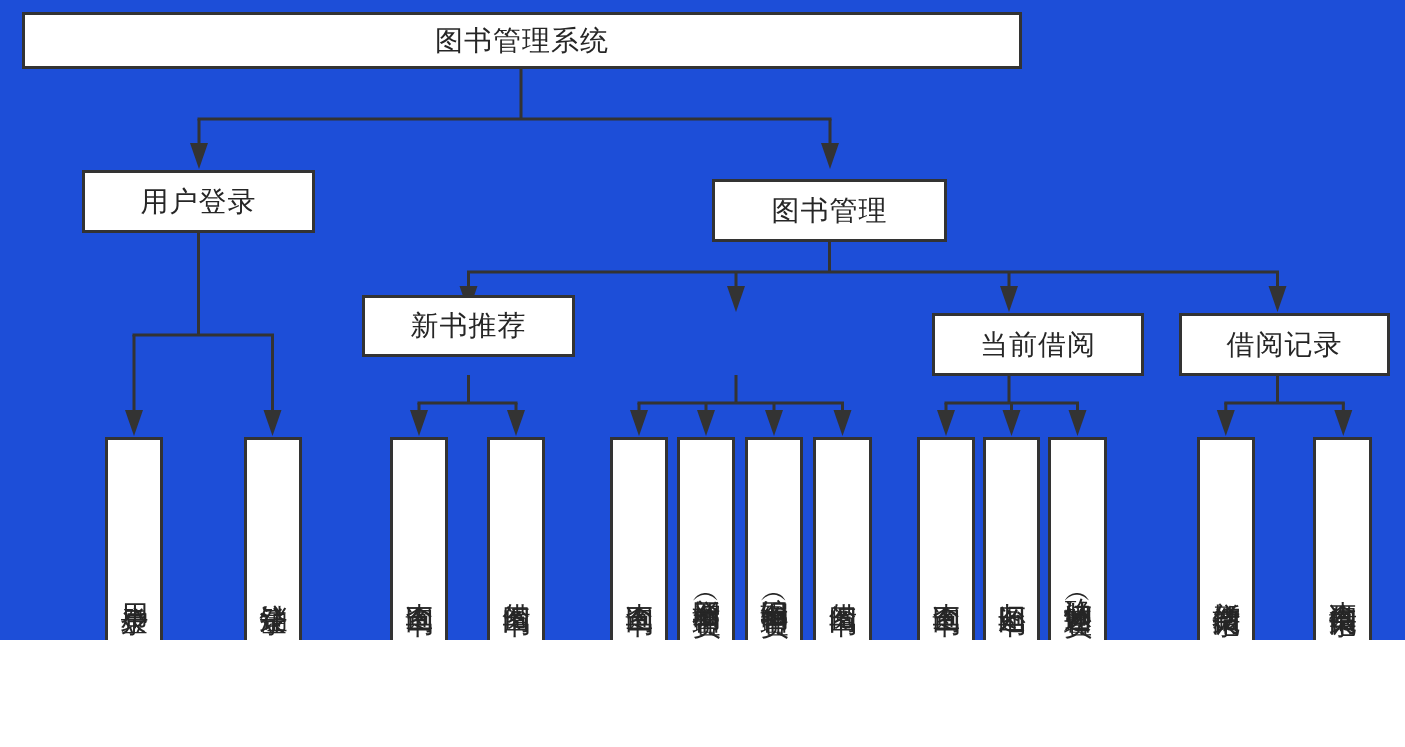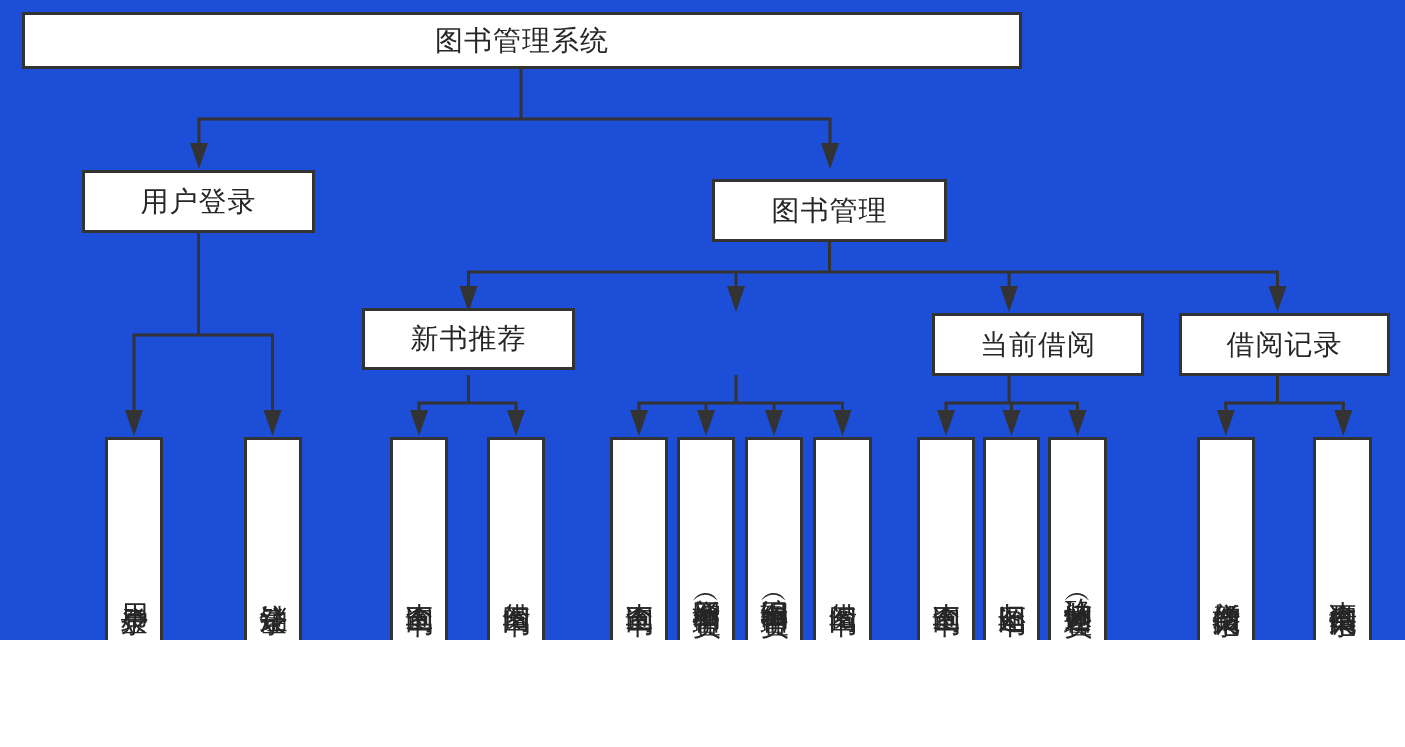--- a/index.html
+++ b/index.html
@@ -135,21 +135,21 @@
         <line x1="1343.3" y1="403" x2="1343.3" y2="416" stroke="#333333" stroke-width="3"></line>
         <polygon points="1343.3,436 1334.3,410 1352.3,410" fill="#333333"></polygon>
       </g>
     </svg>
 
   <div class="hbox" style="left:22px; top:12px; width:1000px; height:57px;">图书管理系统</div>
 
   <div class="hbox" style="left:82px; top:170px; width:233px; height:63px;">用户登录</div>
   <div class="hbox" style="left:712px; top:170px; width:235px; height:63px;margin-top:9px;">图书管理</div>
 
-  <div class="hbox" style="left:362px; top:308px; width:213px; height:62px;">新书推荐</div>
+  <div class="hbox" style="left:362px; top:295px; width:213px; height:62px;">新书推荐</div>
   <div class="hbox" style="left:932px; top:313px; width:212px; height:63px;">当前借阅</div>
   <div class="hbox" style="left:1172px; top:313px; width:211px; height:63px;margin-left:7px;">借阅记录</div>
 
   <div class="vbox" style="left:105px; width:58px;">用户登录</div>
   <div class="vbox" style="left:244px; width:58px;">注销登录</div>
 
   <div class="vbox" style="left:390px; width:58px;">查询图书</div>
   <div class="vbox" style="left:487px; width:58px;">借阅图书</div>
 
   <div class="vbox" style="left:610px; width:58px;">查询图书</div>

